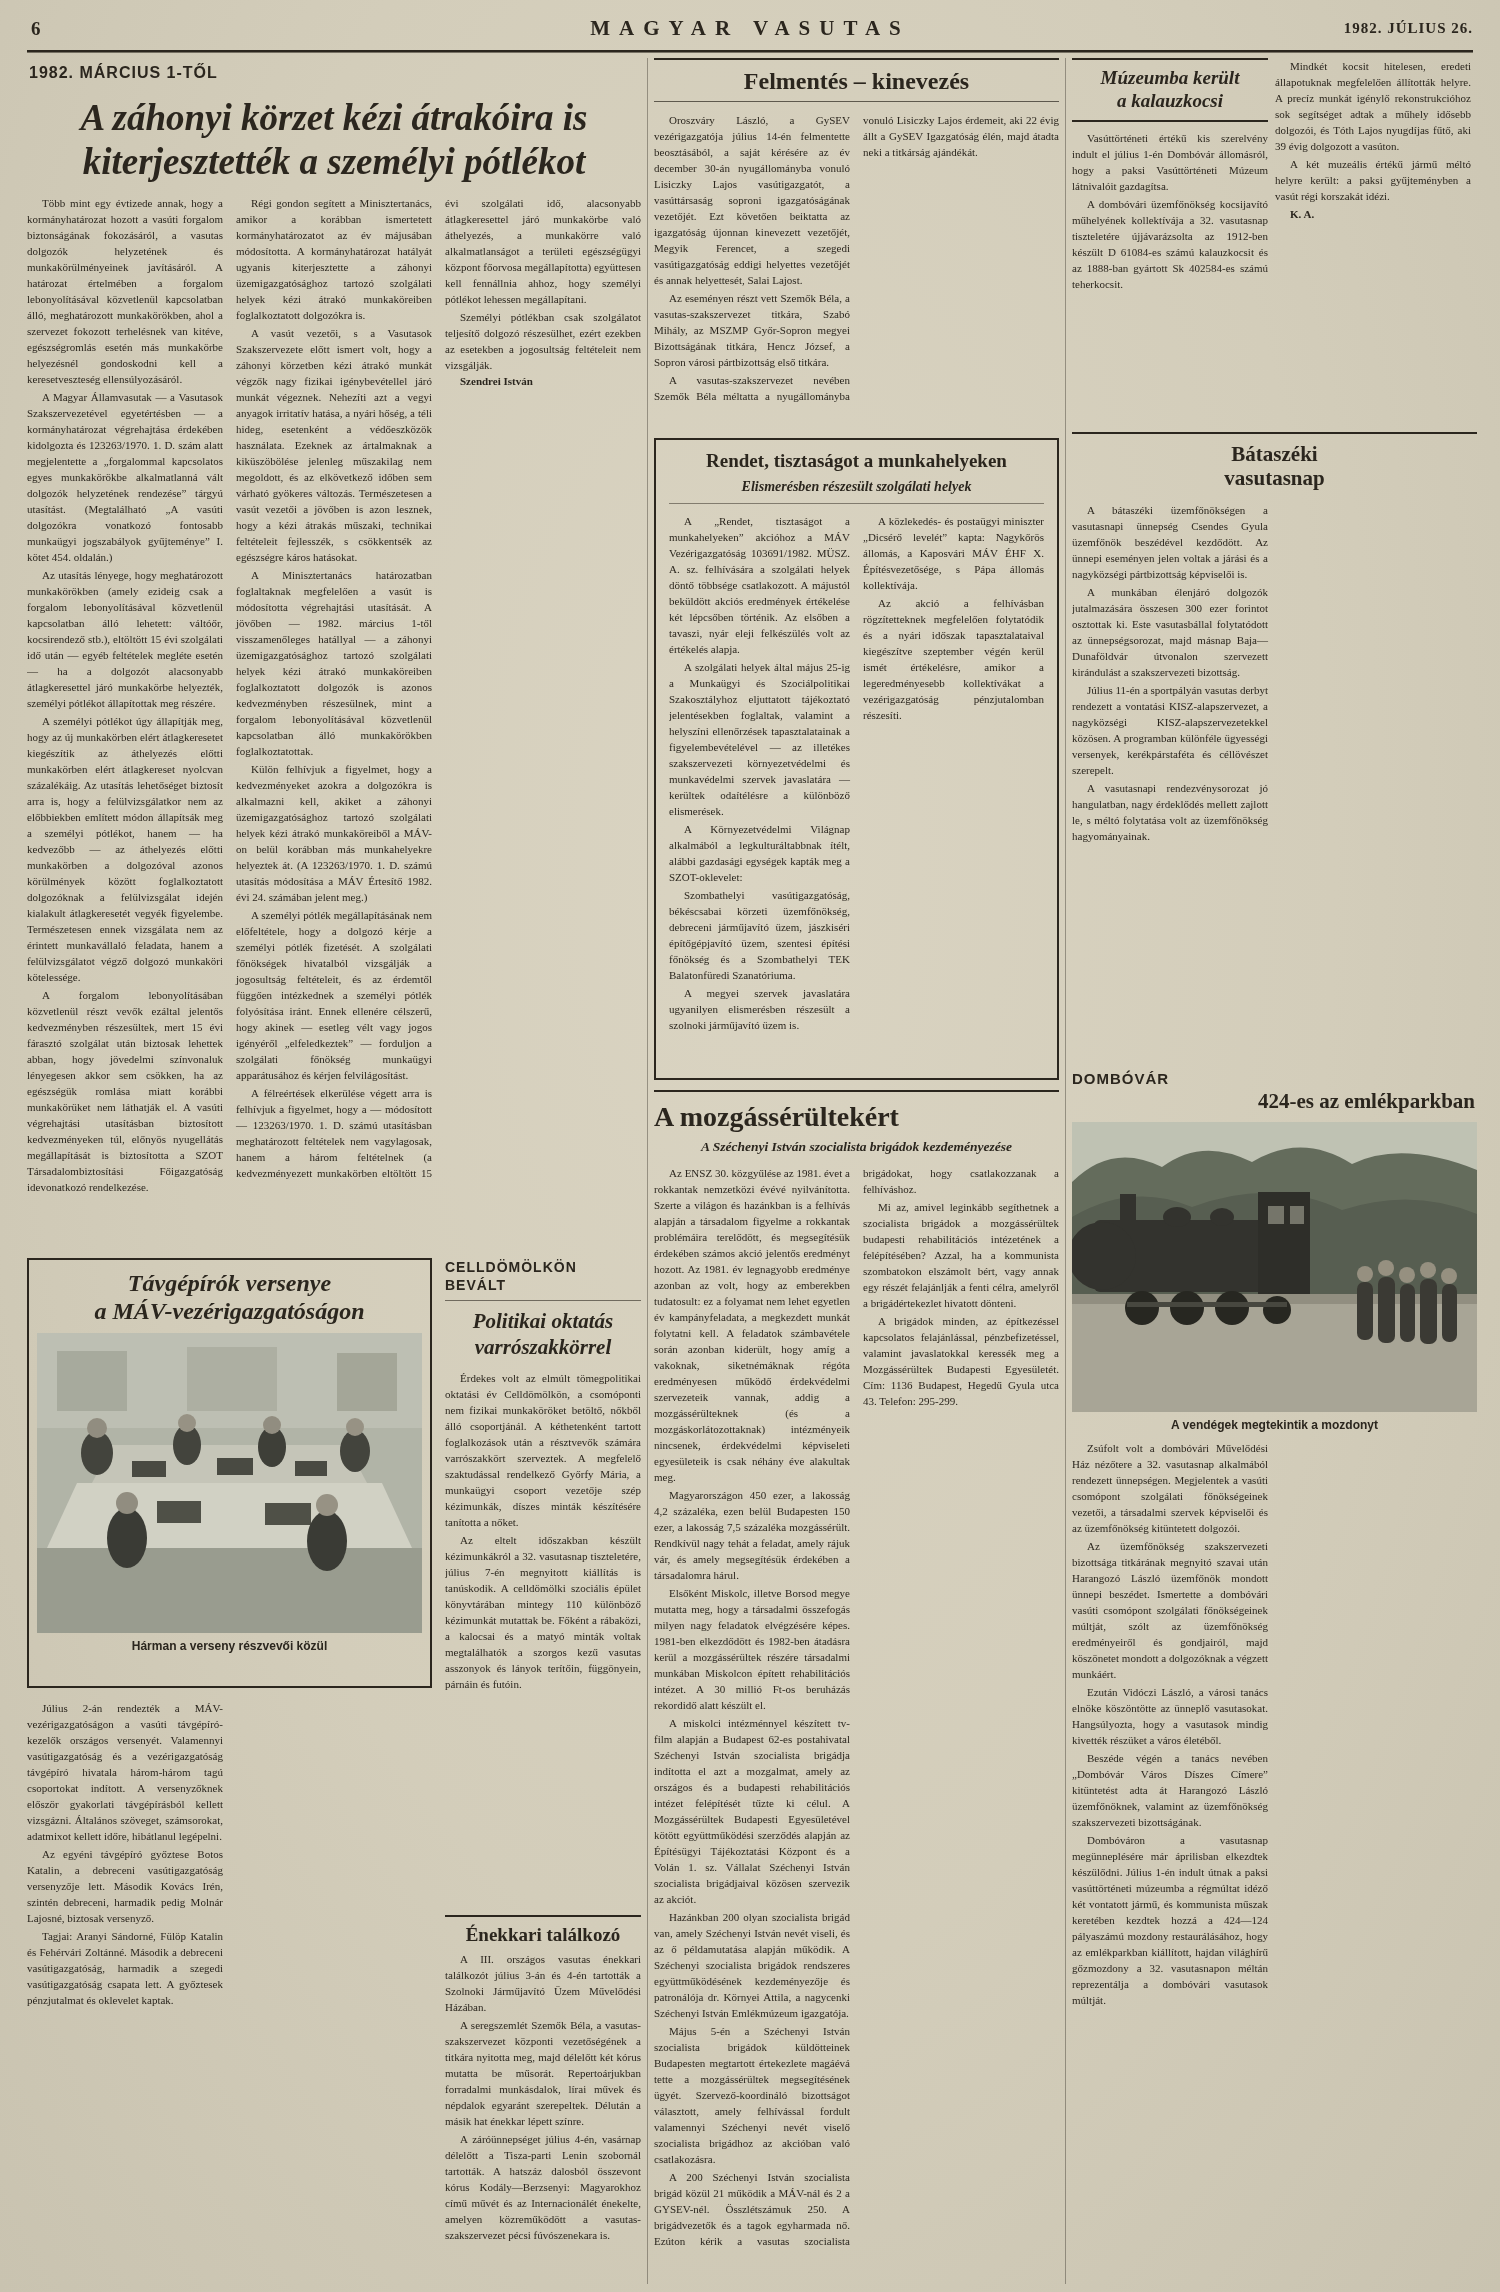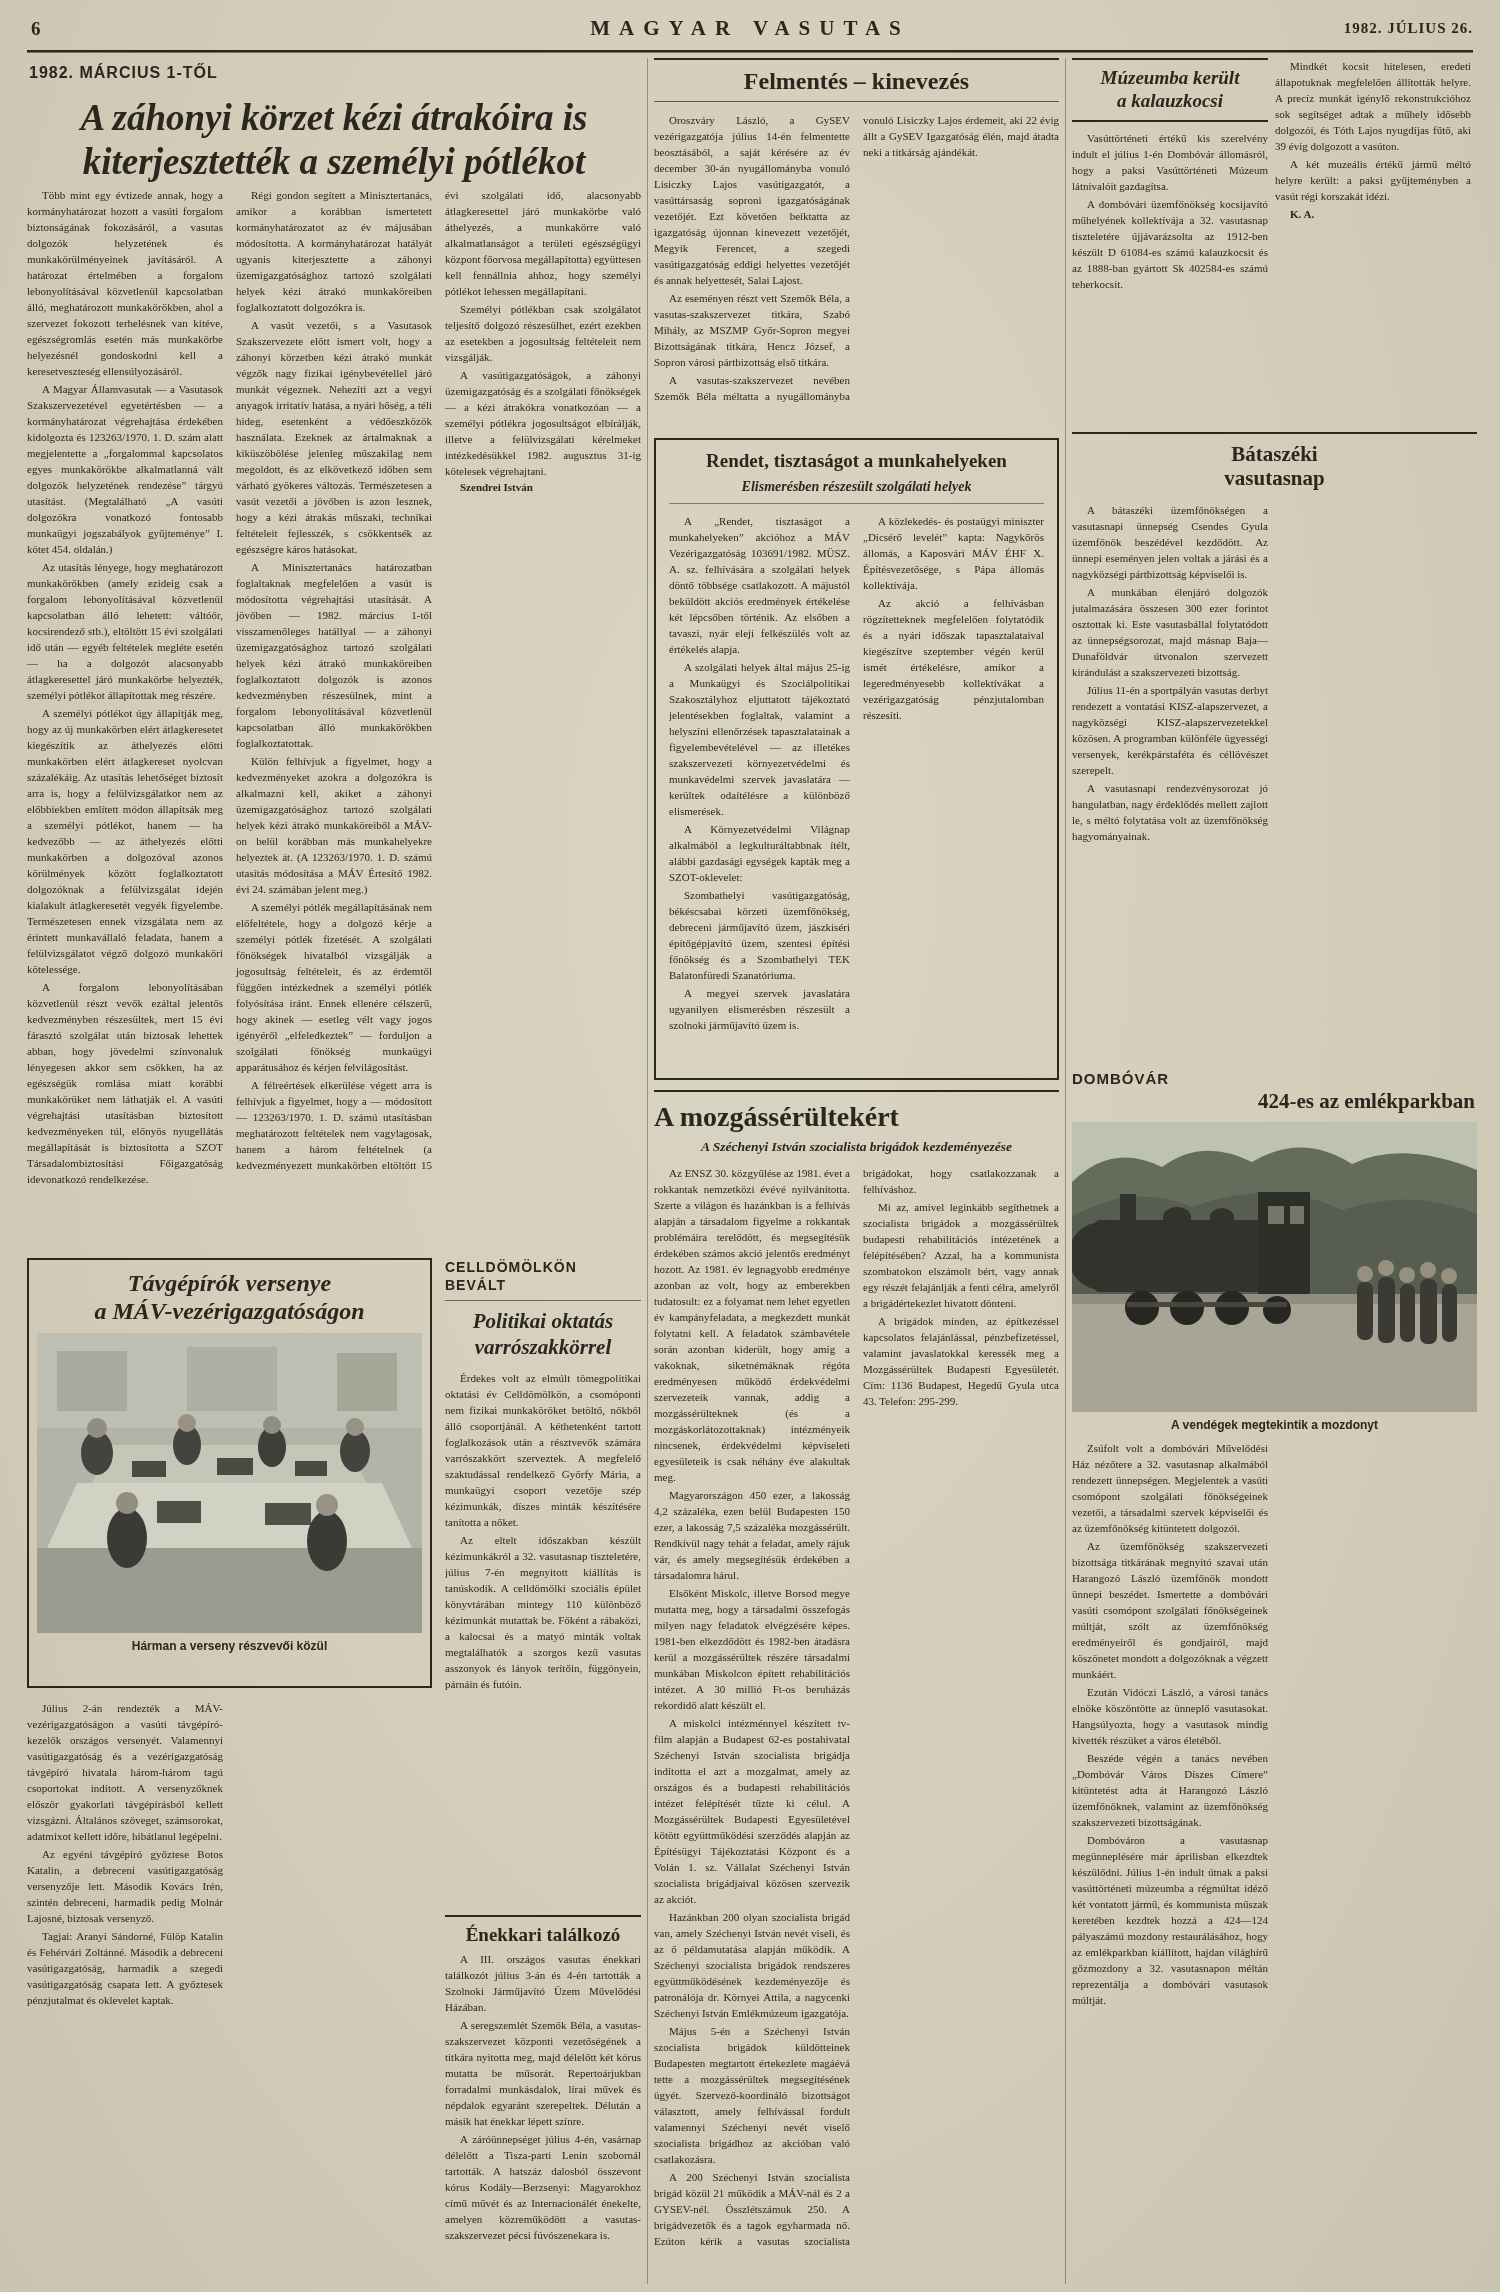--- a/index.html
+++ b/index.html
@@ -24,21 +24,21 @@
   .c2{column-count:2;}
   .c3{column-count:3;}
   .body p{margin:0 0 2px 0;font-size:11px;line-height:16px;text-align:justify;
     text-indent:15px;hyphens:auto;}
   .sig{font-weight:bold;text-align:right;font-size:13px;margin:4px 6px 0 0;}
   
   .lead{left:27px;top:58px;width:614px;height:1192px;}
   .lead-kicker{font:bold 16px "Liberation Sans",sans-serif;letter-spacing:1px;margin:6px 0 0 2px;}
   .lead-head{font:bold italic 37px/1.18 "Liberation Serif",serif;font-style:italic;
     text-align:center;margin-top:14px;}
-  .lead .cols{height:1000px;margin-top:4px;}
+  .lead .cols{height:1000px;margin-top:12px;}
   
   .felmentes{left:654px;top:58px;width:405px;height:372px;}
   .sec-head{border-top:2px solid #2b261e;border-bottom:1px solid rgba(43,38,30,.7);
     text-align:center;font:bold 24px/1.1 "Liberation Serif",serif;padding:8px 0 7px;}
   .felmentes .cols{height:300px;margin-top:10px;}
   
   .rendet{left:654px;top:438px;width:405px;height:642px;border:2px solid #2b261e;
     box-sizing:border-box;padding:10px 13px;}
   .rendet-head{text-align:center;font:bold 19px/1.15 "Liberation Serif",serif;}
   .rendet-sub{text-align:center;font:bold italic 14px "Liberation Serif",serif;font-style:italic;
@@ -115,21 +115,20 @@
           <p>Az utasítás lényege, hogy meghatározott munkakörökben (amely ezideig csak a forgalom lebonyolításával közvetlenül kapcsolatban álló lehetett: váltóőr, kocsirendező stb.), eltöltött 15 évi szolgálati idő után — egyéb feltételek megléte esetén — ha a dolgozót alacsonyabb átlagkeresettel járó munkakörbe helyezték, személyi pótlékot állapítottak meg részére.</p>
           <p>A személyi pótlékot úgy állapítják meg, hogy az új munkakörben elért átlagkeresetet kiegészítik az áthelyezés előtti munkakörben elért átlagkereset nyolcvan százalékáig. Az utasítás lehetőséget biztosít arra is, hogy a felülvizsgálatkor nem az előbbiekben említett módon állapítsák meg a személyi pótlékot, hanem — ha kedvezőbb — az áthelyezés előtti munkakörben a dolgozóval azonos körülmények között foglalkoztatott dolgozóknak a felülvizsgálat idején kialakult átlagkeresetét vegyék figyelembe. Természetesen ennek vizsgálata nem az érintett munkavállaló feladata, hanem a felülvizsgálatot végző dolgozó munkaköri kötelessége.</p>
           <p>A forgalom lebonyolításában közvetlenül részt vevők ezáltal jelentős kedvezményben részesültek, mert 15 évi fárasztó szolgálat után biztosak lehettek abban, hogy jövedelmi színvonaluk lényegesen akkor sem csökken, ha az egészségük romlása miatt korábbi munkakörüket nem láthatják el. A vasúti végrehajtási utasításban biztosított kedvezményeken túl, előnyös nyugellátás megállapítását is biztosította a SZOT Társadalombiztosítási Főigazgatóság idevonatkozó rendelkezése.</p>
           <p>Régi gondon segített a Minisztertanács, amikor a korábban ismertetett kormányhatározatot az év májusában módosította. A kormányhatározat hatályát ugyanis kiterjesztette a záhonyi üzemigazgatósághoz tartozó szolgálati helyek kézi átrakó munkaköreiben foglalkoztatott dolgozókra is.</p>
           <p>A vasút vezetői, s a Vasutasok Szakszervezete előtt ismert volt, hogy a záhonyi körzetben kézi átrakó munkát végzők nagy fizikai igénybevétellel járó munkát végeznek. Nehezíti azt a vegyi anyagok irritatív hatása, a nyári hőség, a téli hideg, esetenként a védőeszközök használata. Ezeknek az ártalmaknak a kiküszöbölése jelenleg műszakilag nem megoldott, és az elkövetkező időben sem várható gyökeres változás. Természetesen a vasút vezetői a jövőben is azon lesznek, hogy a kézi átrakás műszaki, technikai feltételeit fejlesszék, s csökkentsék az egészségre káros hatásokat.</p>
           <p>A Minisztertanács határozatban foglaltaknak megfelelően a vasút is módosította végrehajtási utasítását. A jövőben — 1982. március 1-től visszamenőleges hatállyal — a záhonyi üzemigazgatósághoz tartozó szolgálati helyek kézi átrakó munkaköreiben foglalkoztatott dolgozók is azonos kedvezményben részesülnek, mint a forgalom lebonyolításával közvetlenül kapcsolatban álló munkakörökben foglalkoztatottak.</p>
           <p>Külön felhívjuk a figyelmet, hogy a kedvezményeket azokra a dolgozókra is alkalmazni kell, akiket a záhonyi üzemigazgatósághoz tartozó szolgálati helyek kézi átrakó munkaköreiből a MÁV-on belül korábban más munkahelyekre helyeztek át. (A 123263/1970. 1. D. számú utasítás módosítása a MÁV Értesítő 1982. évi 24. számában jelent meg.)</p>
           <p>A személyi pótlék megállapításának nem előfeltétele, hogy a dolgozó kérje a személyi pótlék fizetését. A szolgálati főnökségek hivatalból vizsgálják a jogosultság feltételeit, és az érdemtől függően intézkednek a személyi pótlék folyósítása iránt. Ennek ellenére célszerű, hogy akinek — esetleg vélt vagy jogos igényéről „elfeledkeztek” — forduljon a szolgálati főnökség munkaügyi apparátusához és kérjen felvilágosítást.</p>
           <p>A félreértések elkerülése végett arra is felhívjuk a figyelmet, hogy a — módosított — 123263/1970. 1. D. számú utasításban meghatározott feltételek nem vagylagosak, hanem a három feltételnek (a kedvezményezett munkakörben eltöltött 15 évi szolgálati idő, alacsonyabb átlagkeresettel járó munkakörbe való áthelyezés, a munkakörre való alkalmatlanságot a területi egészségügyi központ főorvosa megállapította) együttesen kell fennállnia ahhoz, hogy személyi pótlékot lehessen megállapítani.</p>
           <p>Személyi pótlékban csak szolgálatot teljesítő dolgozó részesülhet, ezért ezekben az esetekben a jogosultság feltételeit nem vizsgálják.</p>
-          <p>A vasútigazgatóságok, a záhonyi üzemigazgatóság és a szolgálati főnökségek — a kézi átrakókra vonatkozóan — a személyi pótlékra jogosultságot elbírálják, illetve a felülvizsgálati kérelmeket intézkedésükkel 1982. augusztus 31-ig kötelesek végrehajtani.</p>
         </div>
       <p class="sig">Szendrei István</p>
     </div>
   </section>
 
   <section class="felmentes">
     <div class="sec-head">Felmentés – kinevezés</div>
     <div class="cols c2 body">
       <div>
           <p>Oroszváry László, a GySEV vezérigazgatója július 14-én felmentette beosztásából, a saját kérésére az év december 30-án nyugállományba vonuló Lisiczky Lajos vasútigazgatót, a vasúttársaság soproni igazgatóságának vezetőjét. Ezt követően beiktatta az igazgatóság újonnan kinevezett vezetőjét, Megyik Ferencet, a szegedi vasútigazgatóság eddigi helyettes vezetőjét és annak helyettesét, Salai Lajost.</p>

